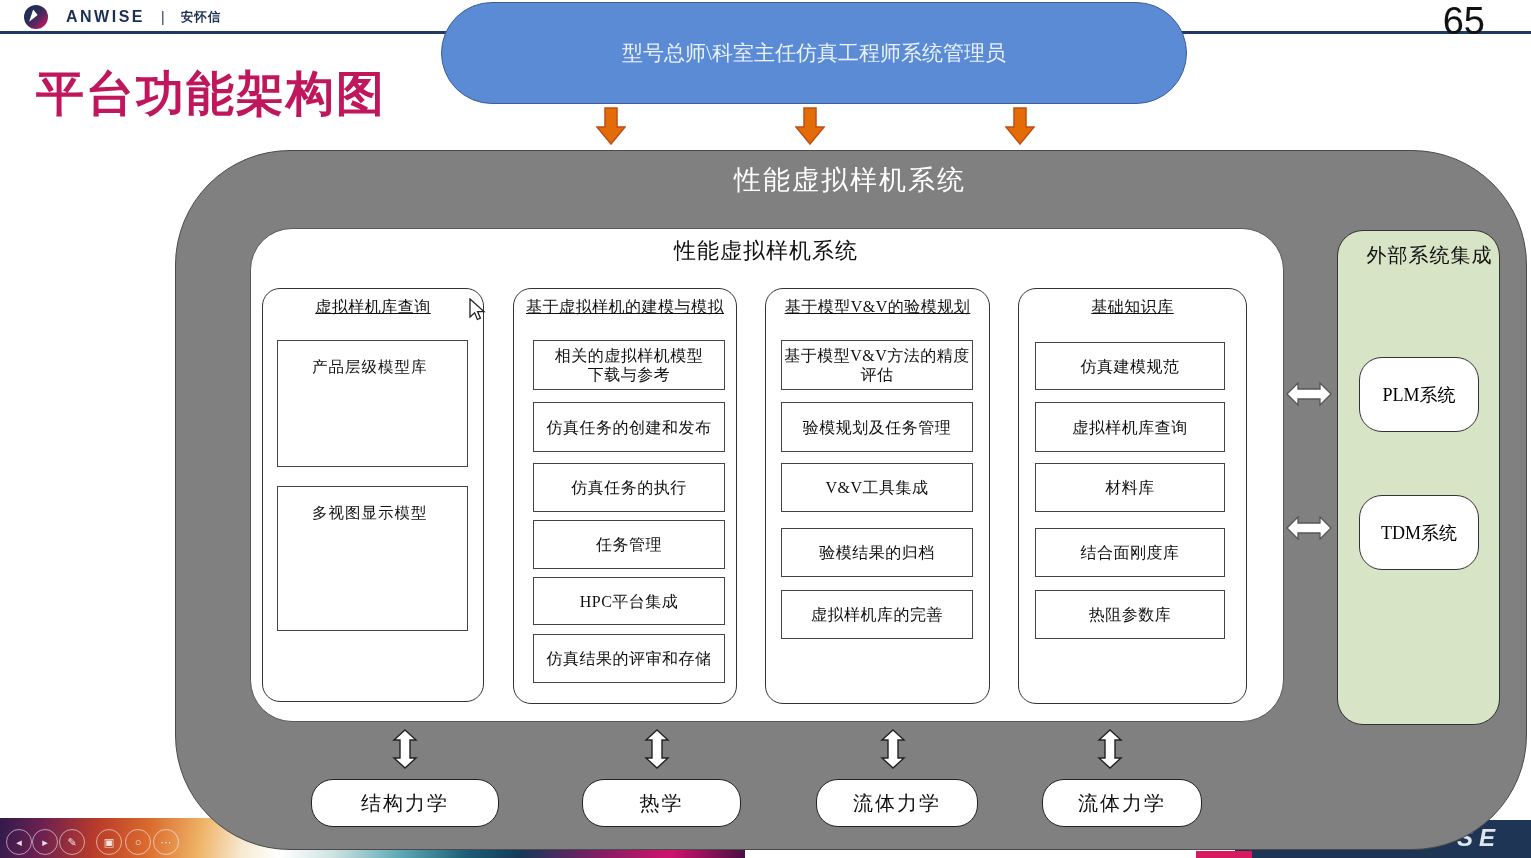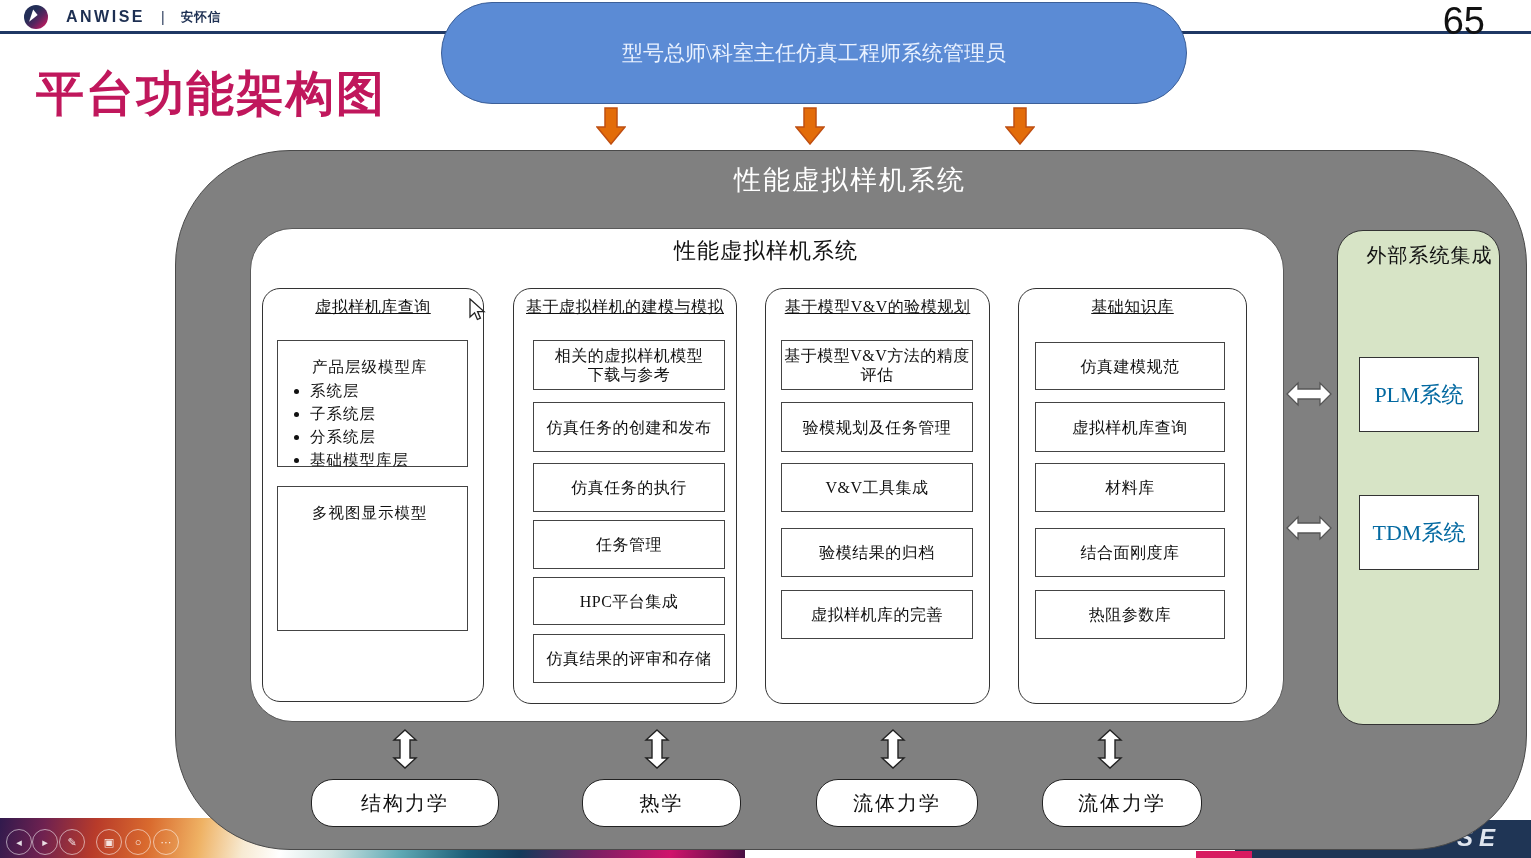--- a/index.html
+++ b/index.html
@@ -56,22 +56,22 @@
   .grp-box{background:#fff;border:1px solid #444;z-index:5;color:#111;font-size:15.5px;}
   .grp-title{padding:6px 0 0 34px;letter-spacing:1px;margin-top:10px;}
   .grp-box ul{margin:1px 0 0 0;padding-left:32px;list-style:disc;}
   .grp-box li{line-height:23px;letter-spacing:1px;}
 
   
   #green-panel{left:1337px;top:230px;width:161px;height:493px;background:#D7E4C6;
      border:1px solid #333;border-radius:26px;z-index:3;}
   #green-title{left:1337px;top:242px;width:161px;text-align:center;font-size:20px;
      color:#111;z-index:4;letter-spacing:1px;margin-left:12px;}
-  .ext-box{background:#fff;border:1px solid #333;border-radius:0;z-index:4;
-     font-size:22px;color:#0369a1;}
+  .ext-box{background:#fff;border:1px solid #333;border-radius:23px;z-index:4;
+     font-size:18px;color:#000000;}
   .h-arrow{width:46px;height:28px;z-index:4;}
 
   
   .v-arrow{width:26px;height:40px;z-index:3;}
   .module{background:#fff;border:1.5px solid #222;border-radius:22px;z-index:3;
      font-size:20px;color:#111;letter-spacing:2px;}
 
   
   #deco-strip{left:0;top:818px;width:745px;height:40px;z-index:1;
      background:linear-gradient(100deg,#311a4d 0%,#6e2150 6%,#b83b2a 13%,#d96a2e 20%,
@@ -134,26 +134,20 @@
 <div class="abs serif" id="gray-title">性能虚拟样机系统</div>
 
 <div class="abs" id="white-panel"></div>
 <div class="abs serif" id="inner-title">性能虚拟样机系统</div>
 
 <div class="abs col" style="left:262px;top:288px;width:220px;height:412px">
   <div class="col-title serif">虚拟样机库查询</div>
 </div>
 <div class="abs grp-box serif" style="left:277px;top:340px;width:189px;height:125px">
   <div class="grp-title">产品层级模型库</div>
-  <ul>
-    <li>系统层</li>
-    <li>子系统层</li>
-    <li>分系统层</li>
-    <li>基础模型库层</li>
-  </ul>
 </div>
 <div class="abs grp-box serif" style="left:277px;top:486px;width:189px;height:143px">
   <div class="grp-title">多视图显示模型</div>
 </div>
 
 <div class="abs col" style="left:513px;top:288px;width:222px;height:414px">
   <div class="col-title serif">基于虚拟样机的建模与模拟</div>
 </div>
 <div class="abs item-box center serif" style="left:533px;top:340px;width:190px;height:48px">相关的虚拟样机模型
 下载与参考</div>

